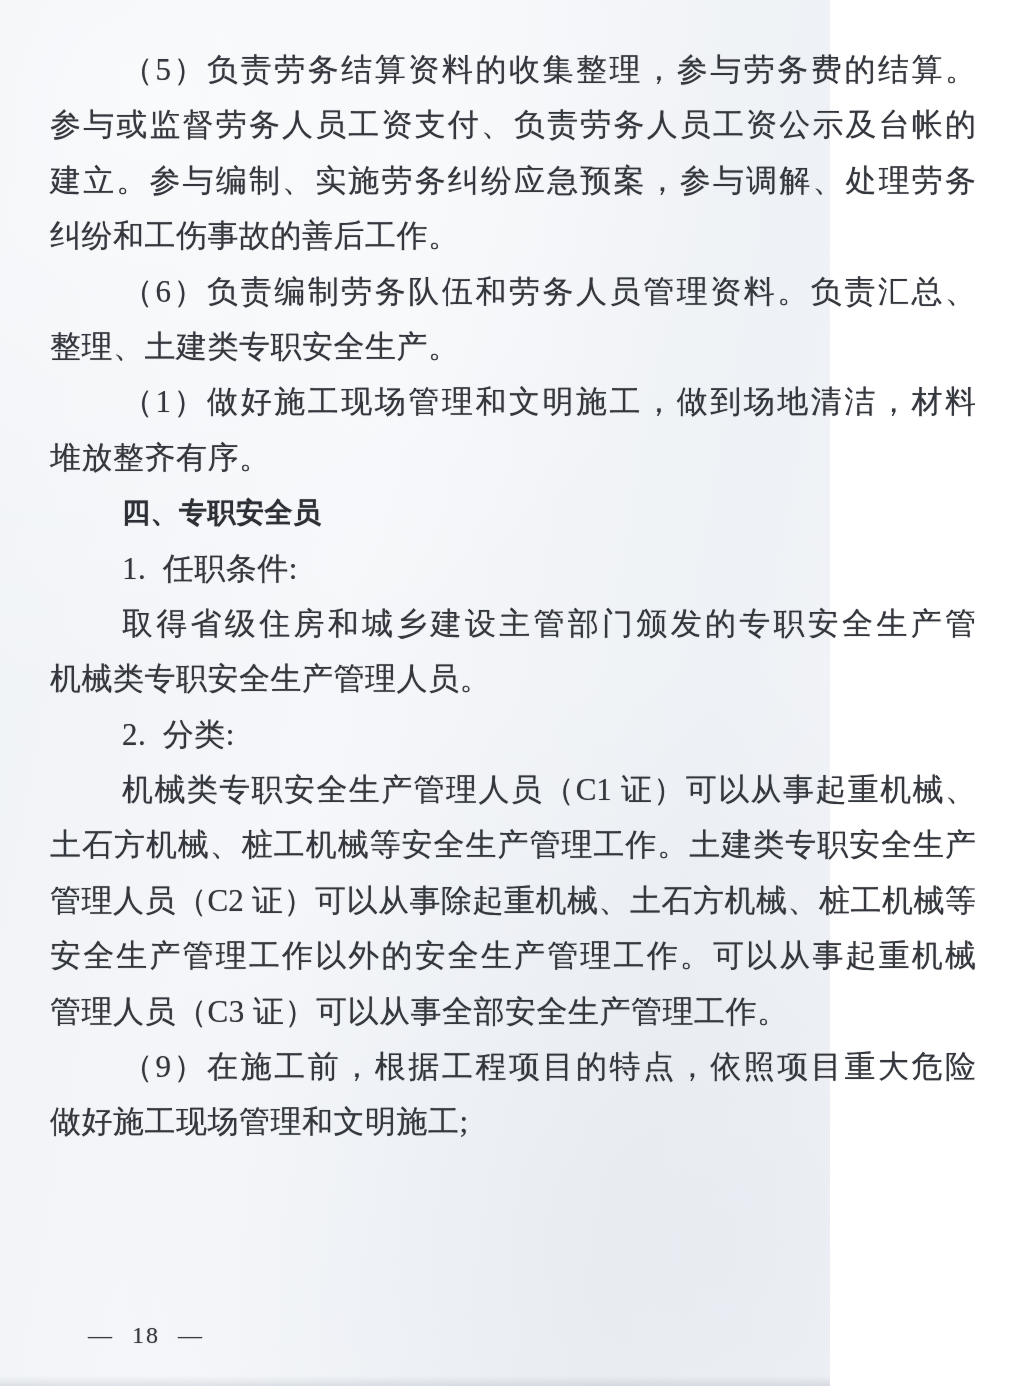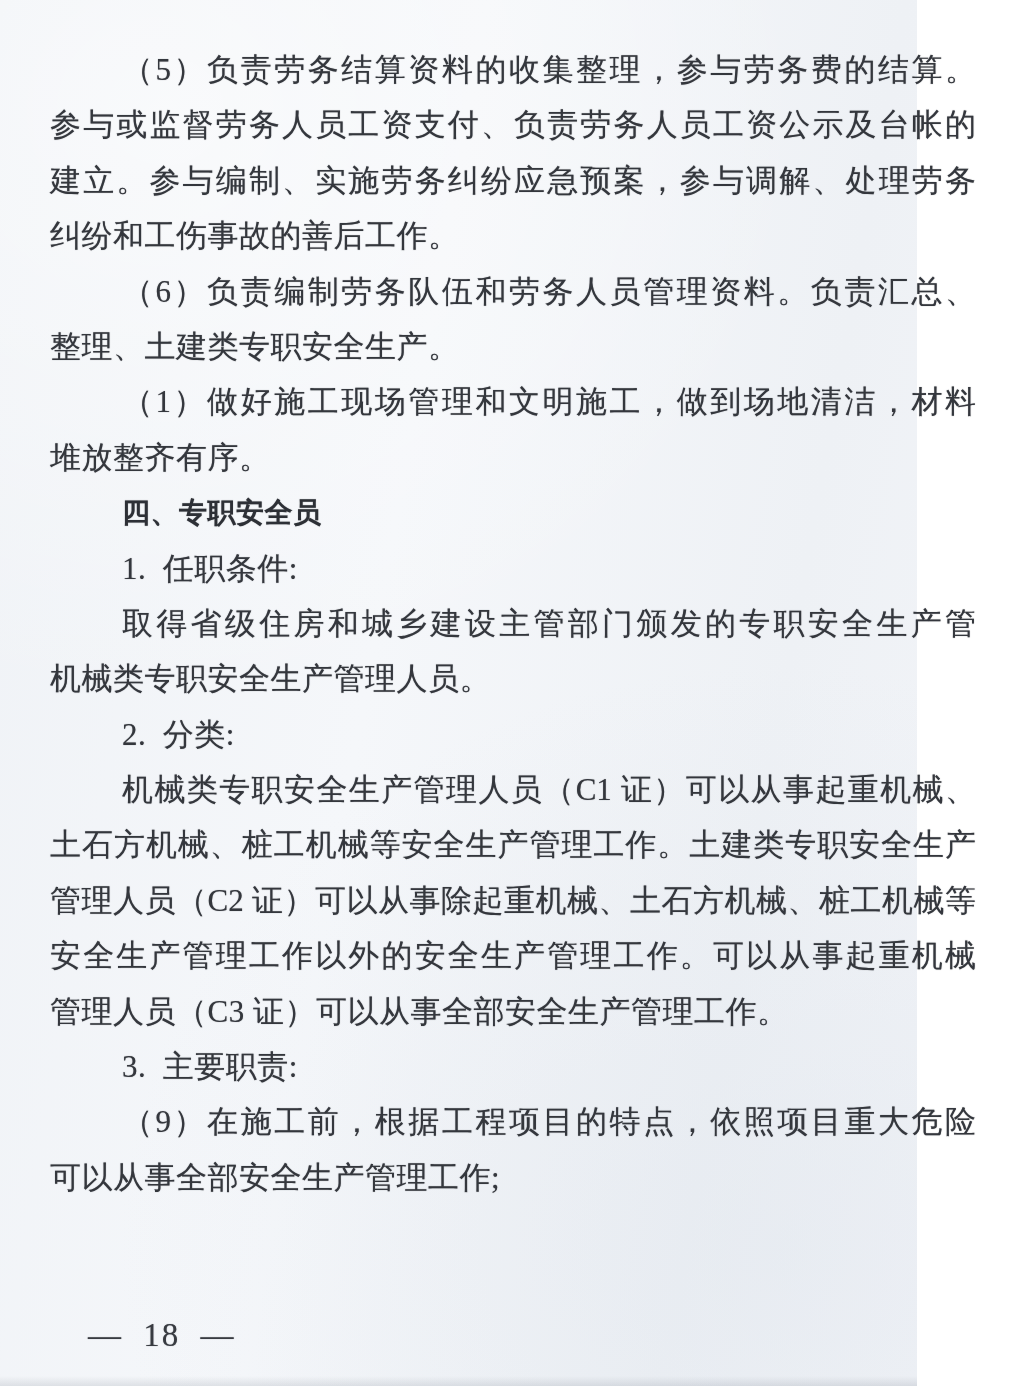--- a/index.html
+++ b/index.html
@@ -7,21 +7,21 @@
     padding: 0;
   }
   body {
     width: 1023px;
     height: 1386px;
     overflow: hidden;
     font-family: "Liberation Serif", "DejaVu Serif", serif;
   }
   .paper {
     position: relative;
-    width: 917px;
+    width: 830px;
     height: 1386px;
     color: #34373d;
     background:
       radial-gradient(130% 80% at 18% 8%, rgba(255,255,255,0.55), rgba(255,255,255,0) 55%),
       radial-gradient(120% 70% at 85% 90%, rgba(222,228,236,0.45), rgba(255,255,255,0) 60%),
       linear-gradient(100deg, #eff2f6 0%, #f5f7fa 42%, #eef1f5 78%, #f2f4f8 100%);
   }
   
   .paper::after {
     content: "";
@@ -58,21 +58,21 @@
   .line.heading {
     font-family: "Liberation Sans", "DejaVu Sans", sans-serif;
     font-weight: 700;
     font-size: 28px;
     color: #2d3036;
   }
   .page-number {
     position: absolute;
     left: 88px;
     top: 1314px;
-    font-size: 33px;
+    font-size: 24px;
     line-height: 42px;
     letter-spacing: 2px;
     word-spacing: 10px;
     color: #383b41;
     text-shadow: 0 0 1px rgba(52,55,61,0.5);
   }
 </style>
 </head>
 <body>
 
@@ -90,18 +90,17 @@
       <div class="line indent heading">四、专职安全员</div>
       <div class="line indent">1.&nbsp; 任职条件:</div>
       <div class="line indent fill">取得省级住房和城乡建设主管部门颁发的专职安全生产管</div>
       <div class="line">机械类专职安全生产管理人员。</div>
       <div class="line indent">2.&nbsp; 分类:</div>
       <div class="line indent fill">机械类专职安全生产管理人员（C1 证）可以从事起重机械、</div>
       <div class="line fill">土石方机械、桩工机械等安全生产管理工作。土建类专职安全生产</div>
       <div class="line fill">管理人员（C2 证）可以从事除起重机械、土石方机械、桩工机械等</div>
       <div class="line fill">安全生产管理工作以外的安全生产管理工作。可以从事起重机械</div>
       <div class="line">管理人员（C3 证）可以从事全部安全生产管理工作。</div>
-      <div class="line indent">3.&nbsp; 主要职责:</div>
       <div class="line indent fill">（9）在施工前，根据工程项目的特点，依照项目重大危险</div>
-      <div class="line">可以从事全部安全生产管理工作;</div>
+      <div class="line">做好施工现场管理和文明施工;</div>
     </div>
   <div class="page-number">— 18 —</div>
 </div>
 
 </body></html>

